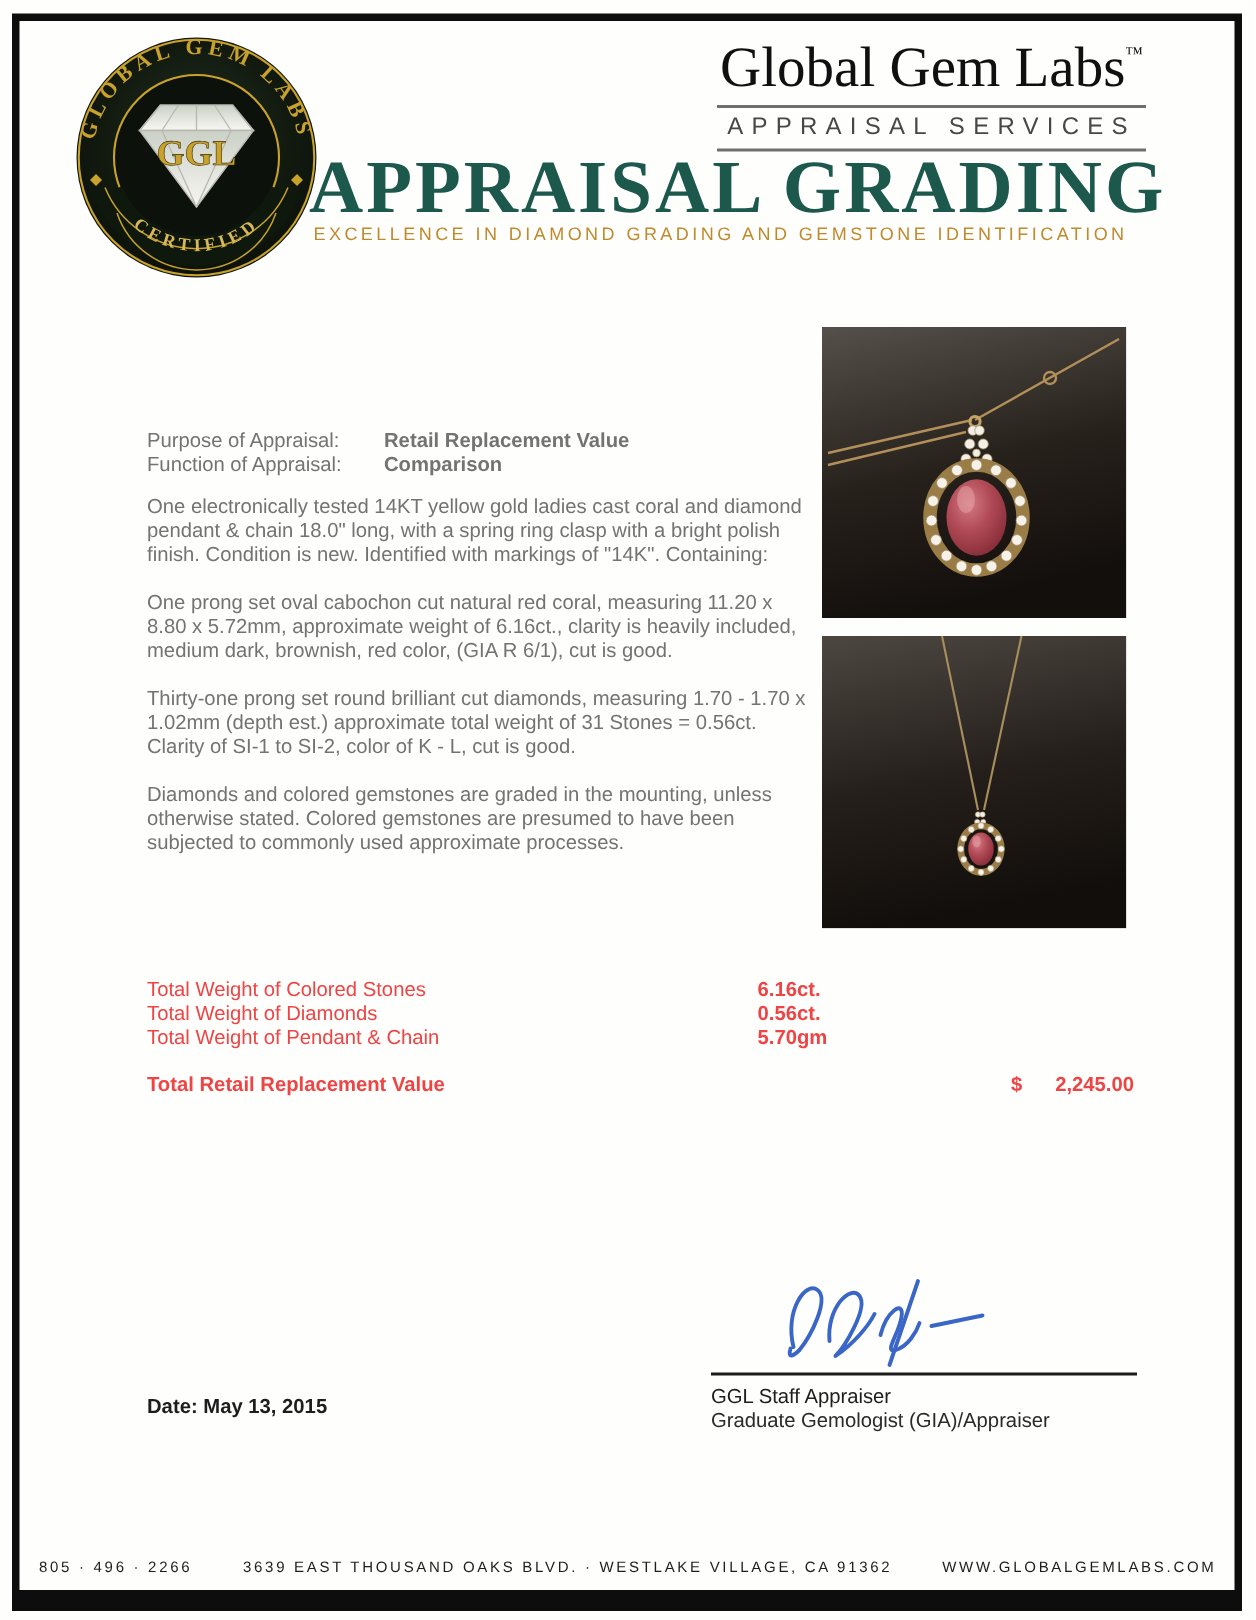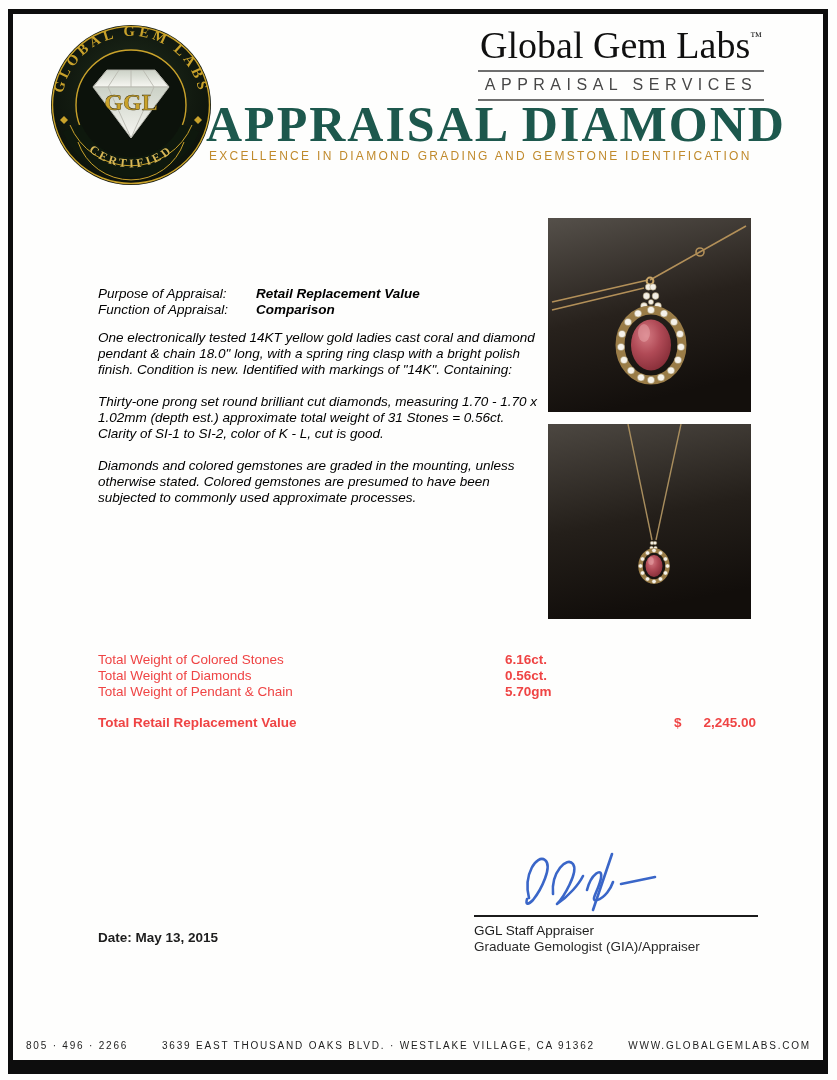--- a/index.html
+++ b/index.html
@@ -35,21 +35,21 @@
     font-size:12px;font-weight:normal;letter-spacing:2.3px;color:#c08a2c;
     white-space:nowrap;
     text-align:center;
   }
   
   .photo{position:absolute;left:548px;width:203px;overflow:hidden;}
   .photo-1{top:218px;height:194px;}
   .photo-2{top:424px;height:195px;}
   .photo svg{display:block;width:100%;height:100%;}
   
-  .copy{position:absolute;left:98px;top:286px;width:442px;font-size:13.5px;line-height:16px;color:#000000;font-style:italic;}
+  .copy{position:absolute;left:98px;top:286px;width:442px;font-size:13.5px;line-height:16px;color:#737373;}
   .kv{display:flex;}
   .kv-label{width:158px;flex:none;}
   .kv-value{font-weight:bold;}
   .copy p{margin:0 0 16px;}
   .copy p:first-of-type{margin-top:12px;}
   
   .totals{position:absolute;left:98px;top:652px;width:660px;font-size:13.5px;color:#ef4444;}
   .trow{display:flex;line-height:16px;}
   .tlabel{width:407px;flex:none;}
   .tvalue{font-weight:bold;}
@@ -124,21 +124,21 @@
   </div>
 
   <div class="brand"><span>Global Gem Labs</span><sup>™</sup></div>
 
   <div class="services-block">
     <div class="rule"></div>
     <div class="services-text">APPRAISAL SERVICES</div>
     <div class="rule"></div>
   </div>
 
-  <div class="report-title">APPRAISAL DIAMOND</div>
+  <div class="report-title">APPRAISAL GRADING</div>
   <div class="tagline">EXCELLENCE IN DIAMOND GRADING AND GEMSTONE IDENTIFICATION</div>
 
   <div class="photo photo-1">
     <svg viewBox="0 0 203 194" preserveAspectRatio="none">
       <defs>
         <linearGradient id="pbg1" x1="0" y1="0" x2="0.25" y2="1">
           <stop offset="0%" stop-color="#55504a"></stop>
           <stop offset="55%" stop-color="#27211c"></stop>
           <stop offset="100%" stop-color="#130f0c"></stop>
         </linearGradient>
@@ -241,20 +241,21 @@
   <div class="copy">
     <div class="kv">
       <span class="kv-label">Purpose of Appraisal:</span>
       <span class="kv-value">Retail Replacement Value</span>
     </div>
     <div class="kv">
       <span class="kv-label">Function of Appraisal:</span>
       <span class="kv-value">Comparison</span>
     </div>
     <p>One electronically tested 14KT yellow gold ladies cast coral and diamond pendant &amp; chain 18.0" long,  with a spring ring clasp with a bright polish finish. Condition is new.  Identified with markings of "14K".  Containing:</p>
+    <p>One prong set oval cabochon cut natural red coral, measuring 11.20 x 8.80 x 5.72mm, approximate weight of 6.16ct., clarity is heavily included, medium dark, brownish, red color, (GIA R 6/1), cut is good.</p>
     <p>Thirty-one prong set round brilliant cut diamonds, measuring 1.70 - 1.70 x 1.02mm (depth est.) approximate total weight of 31 Stones = 0.56ct. Clarity of SI-1 to SI-2, color of K - L, cut is good.</p>
     <p>Diamonds and colored gemstones are graded in the mounting, unless otherwise stated. Colored gemstones are presumed to have been subjected to commonly used approximate processes.</p>
   </div>
 
   <div class="totals">
     <div class="trow">
       <span class="tlabel">Total Weight of Colored Stones</span>
       <span class="tvalue">6.16ct.</span>
     </div>
     <div class="trow">

